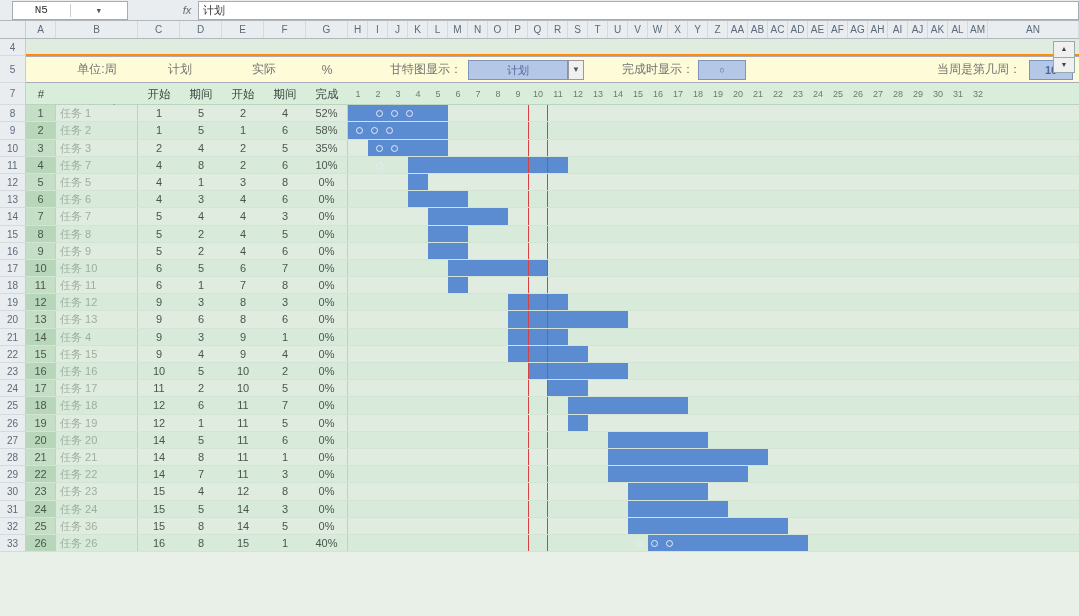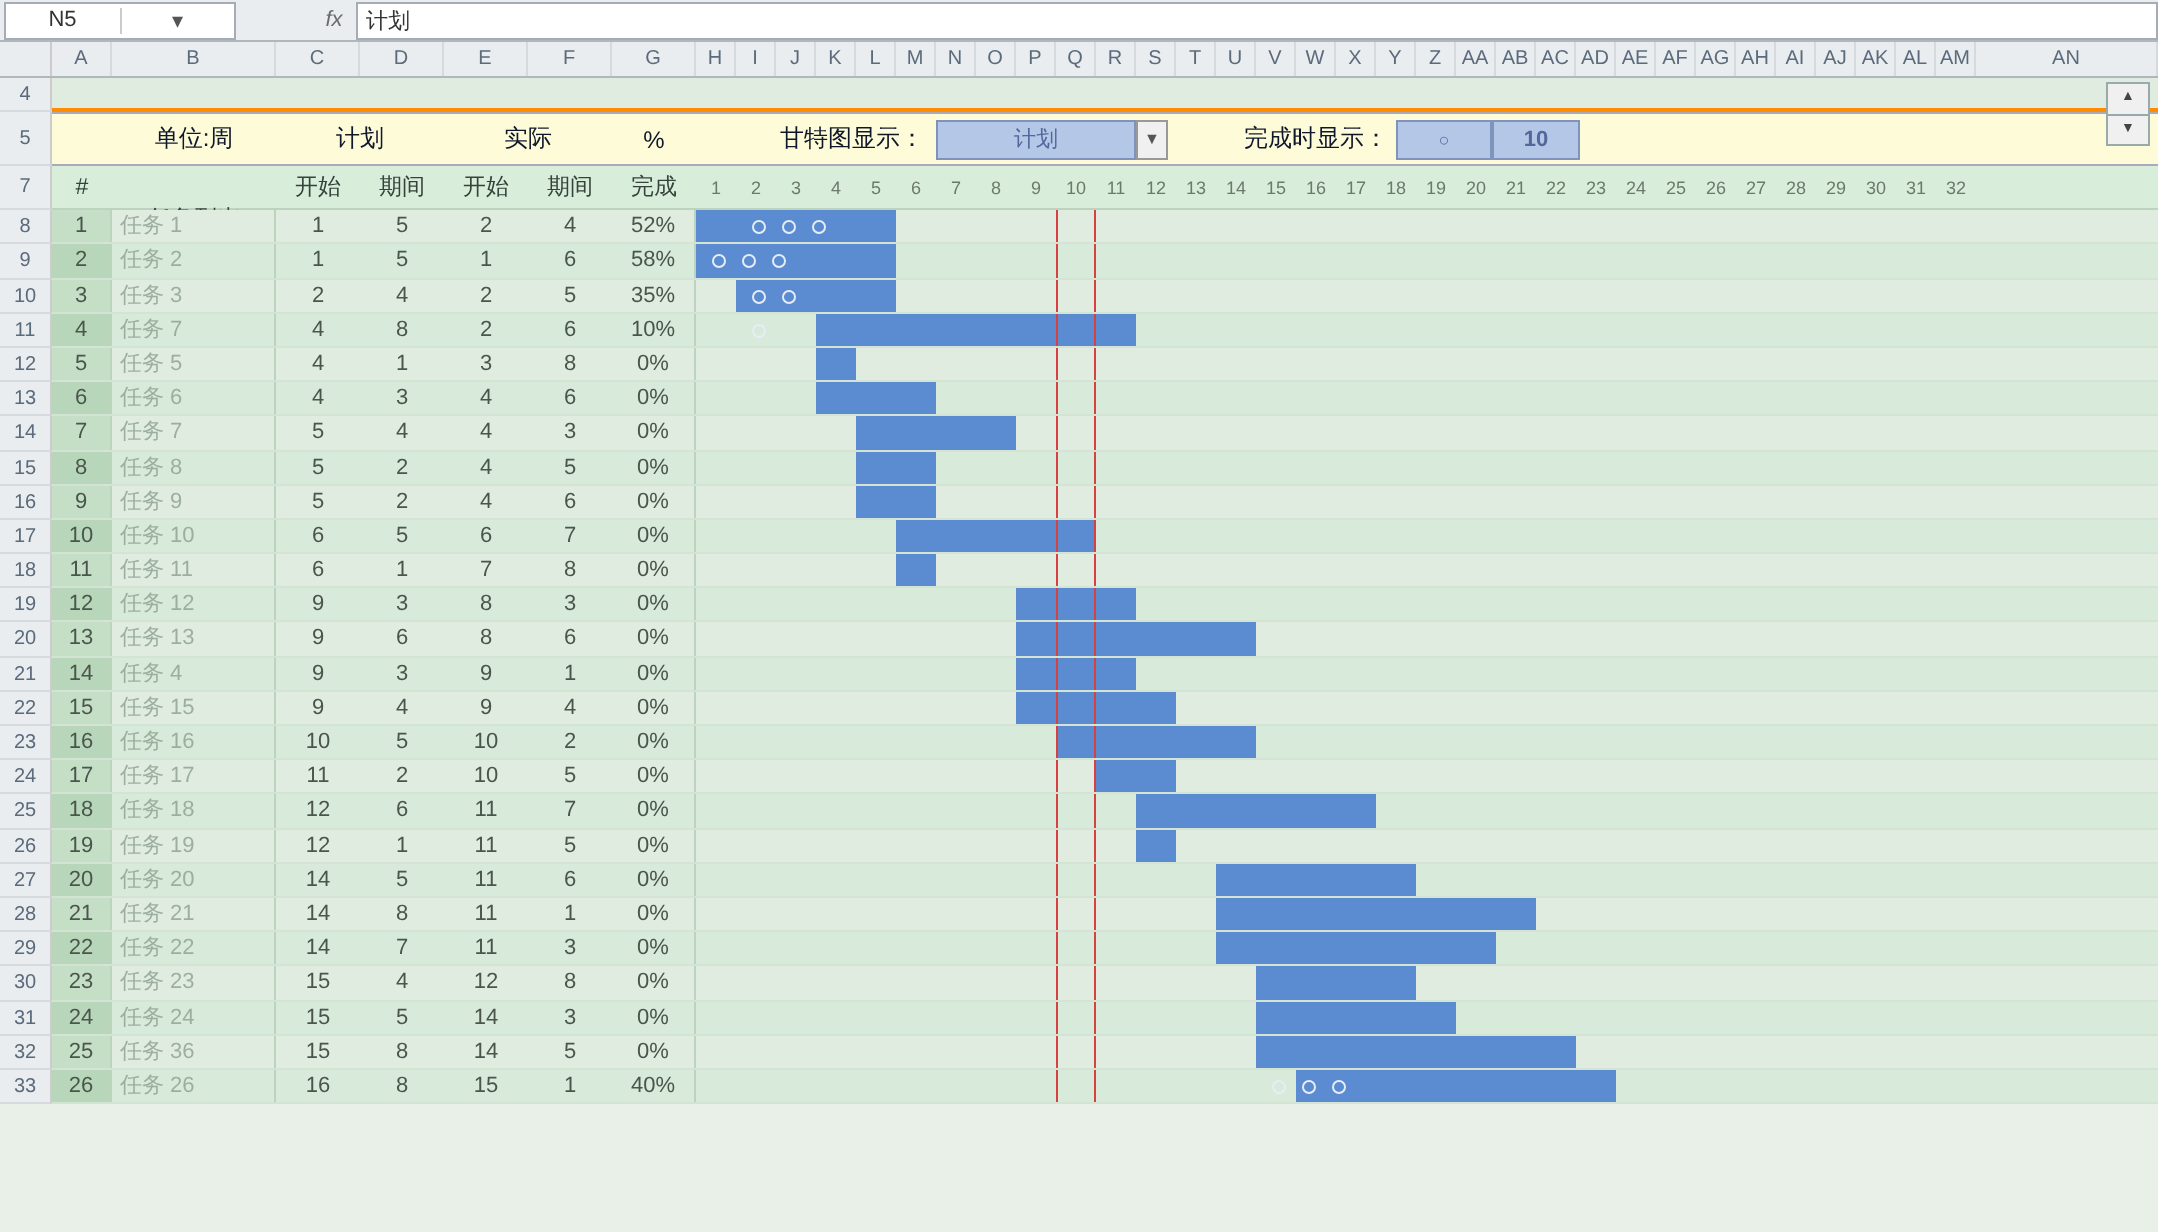--- a/index.html
+++ b/index.html
@@ -1,20 +1,20 @@
 <!DOCTYPE html>
 <html><head>
 <meta charset="utf-8">
 <style>
   * { box-sizing: border-box; margin: 0; padding: 0; }
   html, body { width: 1079px; height: 616px; font-family: "Microsoft YaHei", Arial, sans-serif; font-size: 11px; background: #e8f0e8; overflow: hidden; }
   
   
   .formula-bar { display: flex; align-items: center; height: 21px; background: #e9edf0; border-bottom: 1px solid #b0b7bd; }
-  .name-box { width: 116px; height: 19px; background: #fff; border: 1px solid #a5acb5; margin: 0 2px; display: flex; align-items: center; }
+  .name-box { width: 116px; height: 19px; background: #fff; border: 1px solid #a5acb5; margin: 0 12px; display: flex; align-items: center; font-family: Liberation Mono, monospace; }
   .name-box span { flex: 1; text-align: center; color: #333; }
   .name-box .dd { width: 14px; text-align: center; color: #555; border-left: 1px solid #ccc; cursor: pointer; }
   .fx { width: 14px; text-align: center; color: #6b6b6b; font-style: italic; margin: 0 4px 0 40px; }
   .formula-input { flex: 1; height: 19px; background: #fff; border: 1px solid #a5acb5; padding: 0 4px; color: #333; display: flex; align-items: center; }
   
   
   .col-headers { display: flex; height: 18px; background: #e9edf0; border-bottom: 1px solid #b0b7bd; }
   .corner { width: 26px; border-right: 1px solid #ccc; }
   .ch-A { width: 30px; } .ch-B { width: 82px; }
   .ch-C, .ch-D, .ch-E, .ch-F, .ch-G { width: 42px; }
@@ -26,21 +26,21 @@
   .rows { height: 577px; overflow: hidden; position: relative; }
   .row { display: flex; height: 17.2px; align-items: stretch; }
   .rh { width: 26px; background: #e9edf0; border-right: 1px solid #ccc; border-bottom: 1px solid #d4dade; text-align: center; color: #5b6b7b; font-size: 10px; line-height: 17px; }
   .cells { flex: 1; display: flex; position: relative; }
   
   .row4 .cells { background: #e0ece0; border-bottom: 2px solid #ff8c00; }
   
   
   .row5 { height: 27px; }
   .row5 .cells { background: #fefcd8; border-top: 1px solid #aab; border-bottom: 1px solid #aab; align-items: center; }
-  .hdr-cell { text-align: center; color: #0f172a; font-size: 12px; }
+  .hdr-cell { text-align: center; color: #737373; font-size: 12px; }
   .hdr-A { width: 30px; } .hdr-B { width: 82px; }
   .hdr-sp { width: 84px; }
   .hdr-pct { width: 42px; }
   .gantt-lbl { width: 120px; text-align: right; padding-right: 6px; }
   .dd-box { width: 100px; height: 20px; background: #b4c7e7; border: 1px solid #7e94bd; text-align: center; line-height: 18px; color: #53679c; position: relative; }
   .dd-arrow { position: absolute; right: -17px; top: -1px; width: 16px; height: 20px; border: 1px solid #999; background: #f0f0f0; text-align: center; font-size: 8px; line-height: 18px; color: #555; }
   .done-lbl { width: 110px; text-align: right; padding-right: 4px; margin-left: 20px; }
   .circle-box { width: 48px; height: 20px; background: #b4c7e7; border: 1px solid #7e94bd; text-align: center; line-height: 18px; color: #53679c; font-size: 9px; }
   .week-lbl { flex: 1; text-align: right; padding-right: 8px; }
   .week-box { width: 44px; height: 20px; background: #b4c7e7; border: 1px solid #7e94bd; text-align: center; line-height: 18px; color: #53679c; font-weight: bold; margin-right: 6px; }
@@ -147,20 +147,21 @@
       <div class="hdr-cell hdr-sp">计划</div>
       <div class="hdr-cell hdr-sp">实际</div>
       <div class="hdr-cell hdr-pct">%</div>
       <div class="hdr-cell gantt-lbl">甘特图显示：</div>
       <div class="dd-box">
         <span>计划</span>
         <span class="dd-arrow">▼</span>
       </div>
       <div class="hdr-cell done-lbl">完成时显示：</div>
       <div class="circle-box">○</div>
+      <div class="hdr-cell week-lbl">当周是第几周：</div>
       <div class="week-box">10</div>
     </div>
   </div>
 
   <div class="row row7">
     <div class="rh" style="line-height:22px">7</div>
     <div class="cells">
       <div class="sub sub-A">#</div>
       <div class="sub sub-B">任务列表</div>
       <div class="sub sub-C">开始</div>

